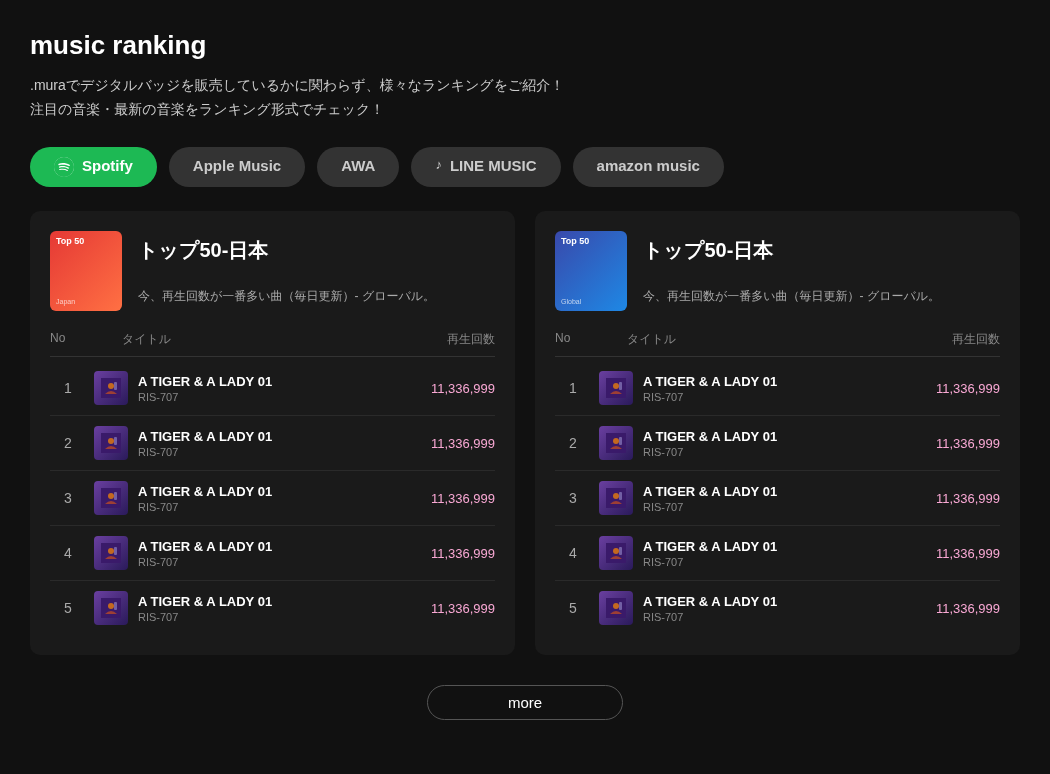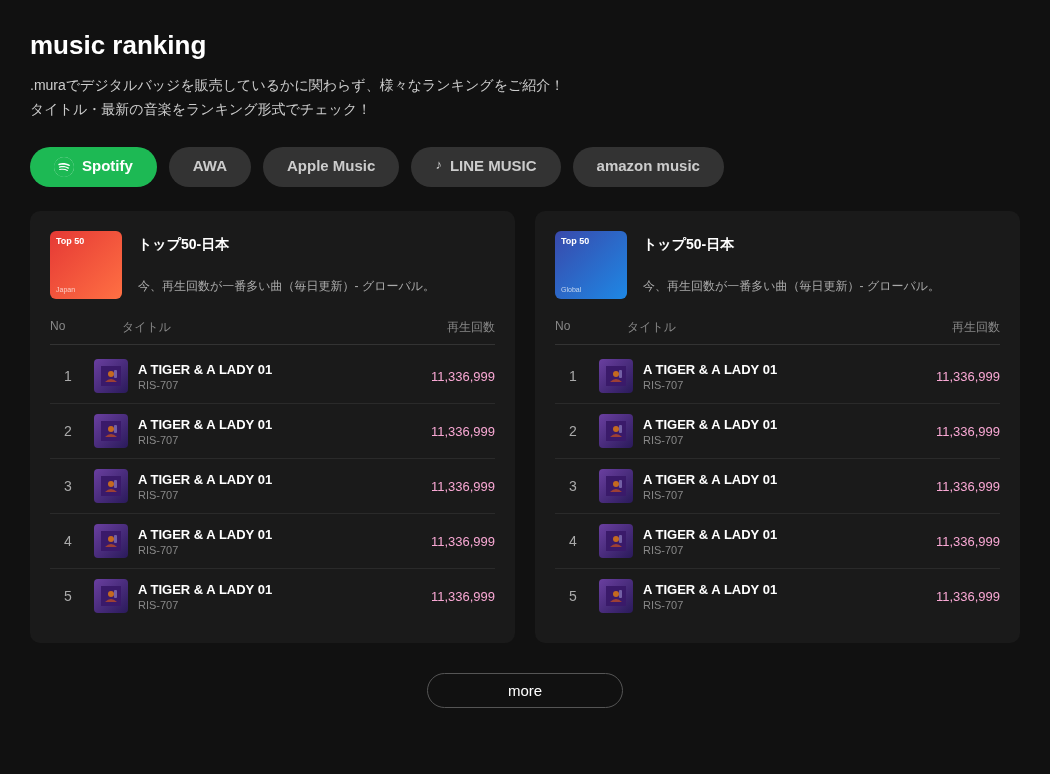--- a/index.html
+++ b/index.html
@@ -63,21 +63,21 @@
       padding: 20px;
     }
     .card-header {
       display: flex;
       align-items: center;
       gap: 16px;
       margin-bottom: 20px;
     }
     .card-thumb {
       width: 72px;
-      height: 68px;
+      height: 80px;
       border-radius: 6px;
       flex-shrink: 0;
       display: flex;
       align-items: center;
       justify-content: center;
       position: relative;
       overflow: hidden;
     }
     .card-thumb-left {
       background: linear-gradient(135deg, #e53935 0%, #ff7043 100%);
@@ -95,21 +95,21 @@
       line-height: 1.1;
     }
     .thumb-sub {
       position: absolute;
       bottom: 6px;
       left: 6px;
       font-size: 7px;
       color: rgba(255,255,255,0.7);
     }
     .card-info h2 {
-      font-size: 14px;
+      font-size: 20px;
       font-weight: 700;
       margin-bottom: 24px;
     }
     .card-info p {
       font-size: 12px;
       color: #aaa;
     }
     .table-header {
       display: grid;
       grid-template-columns: 36px 36px 1fr auto;
@@ -186,35 +186,35 @@
     }
     .line-music-icon {
       font-size: 13px;
     }
   </style>
 </head>
 <body>
 
 <h1 class="page-title">music ranking</h1>
 <p class="subtitle">.muraでデジタルバッジを販売しているかに関わらず、様々なランキングをご紹介！</p>
-<p class="subtitle">タイトル・最新の音楽をランキング形式でチェック！</p>
+<p class="subtitle">注目の音楽・最新の音楽をランキング形式でチェック！</p>
 
 <div class="tabs">
   <button class="tab-btn active">
     <svg class="spotify-icon" viewBox="0 0 24 24" fill="white">
       <circle cx="12" cy="12" r="12" fill="white"></circle>
       <path d="M17.9 10.9C14.7 9 9.35 8.8 6.3 9.75c-.5.15-1-.15-1.15-.6s.15-1 .6-1.15C9.1 6.8 15 7.05 18.65 9.2c.45.25.6.85.35 1.3-.25.35-.85.5-1.1.4zm-.1 2.8c-.25.35-.7.5-1.05.25-2.7-1.65-6.8-2.15-9.95-1.15-.4.1-.85-.1-.95-.5-.1-.4.1-.85.5-.95 3.65-1.1 8.15-.55 11.25 1.35.3.15.45.65.2 1zm-1.2 2.75c-.2.3-.55.4-.85.2-2.35-1.45-5.3-1.75-8.8-.95-.35.1-.65-.15-.75-.45-.1-.35.15-.65.45-.75 3.8-.85 7.1-.5 9.7 1.1.35.15.4.55.25.85zM12 0C5.4 0 0 5.4 0 12s5.4 12 12 12 12-5.4 12-12S18.6 0 12 0z" fill="#1DB954"></path>
     </svg>
     <span>Spotify</span>
   </button>
   <button class="tab-btn inactive">
-    <span>AWA</span>
+    <span>Apple Music</span>
   </button>
   <button class="tab-btn inactive">
-    <span>Apple Music</span>
+    <span>AWA</span>
   </button>
   <button class="tab-btn inactive">
     <span class="line-music-icon">♪</span>
     <span>LINE MUSIC</span>
   </button>
   <button class="tab-btn inactive">
     <span>amazon music</span>
   </button>
 </div>
 

